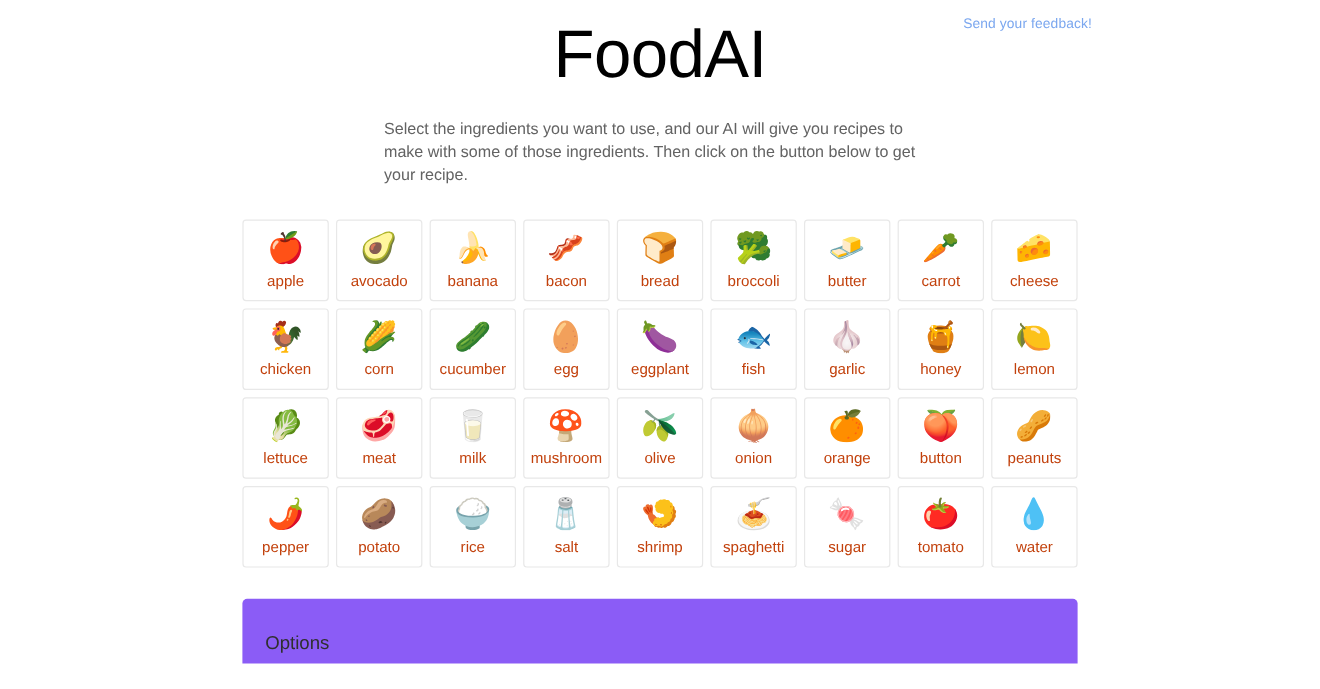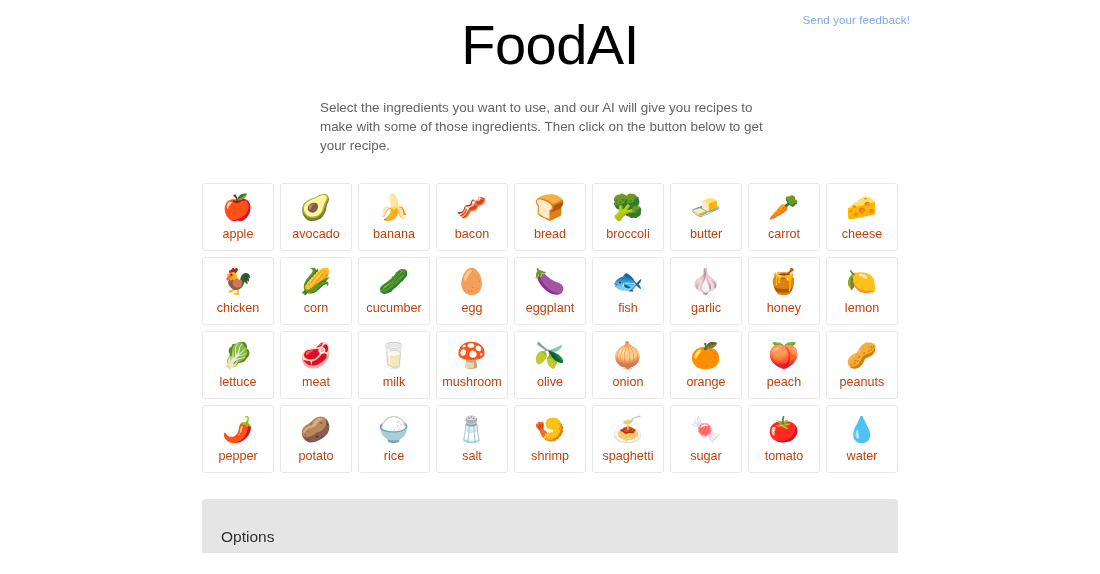--- a/index.html
+++ b/index.html
@@ -94,21 +94,21 @@
     color: #c2410c;
     text-align: center;
     white-space: nowrap;
   }
 
   
   .options-panel {
     box-sizing: border-box;
     width: 696px;
     margin: 26px auto 0 auto;
-    background: #e5e5e5;
+    background: #8b5cf6;
     border-radius: 4px 4px 0 0;
     padding: 28px 0 0 19px;
     min-height: 54px;
   }
   .options-title {
     margin: 0;
     font-size: 15.5px;
     font-weight: 400;
     color: #2f2f2f;
     line-height: 20px;
@@ -222,21 +222,21 @@
       <div class="ingredient-card">
         <span class="ingredient-emoji">🧅</span>
         <span class="ingredient-label">onion</span>
       </div>
       <div class="ingredient-card">
         <span class="ingredient-emoji">🍊</span>
         <span class="ingredient-label">orange</span>
       </div>
       <div class="ingredient-card">
         <span class="ingredient-emoji">🍑</span>
-        <span class="ingredient-label">peach</span>
+        <span class="ingredient-label">button</span>
       </div>
       <div class="ingredient-card">
         <span class="ingredient-emoji">🥜</span>
         <span class="ingredient-label">peanuts</span>
       </div>
       <div class="ingredient-card">
         <span class="ingredient-emoji">🌶️</span>
         <span class="ingredient-label">pepper</span>
       </div>
       <div class="ingredient-card">

